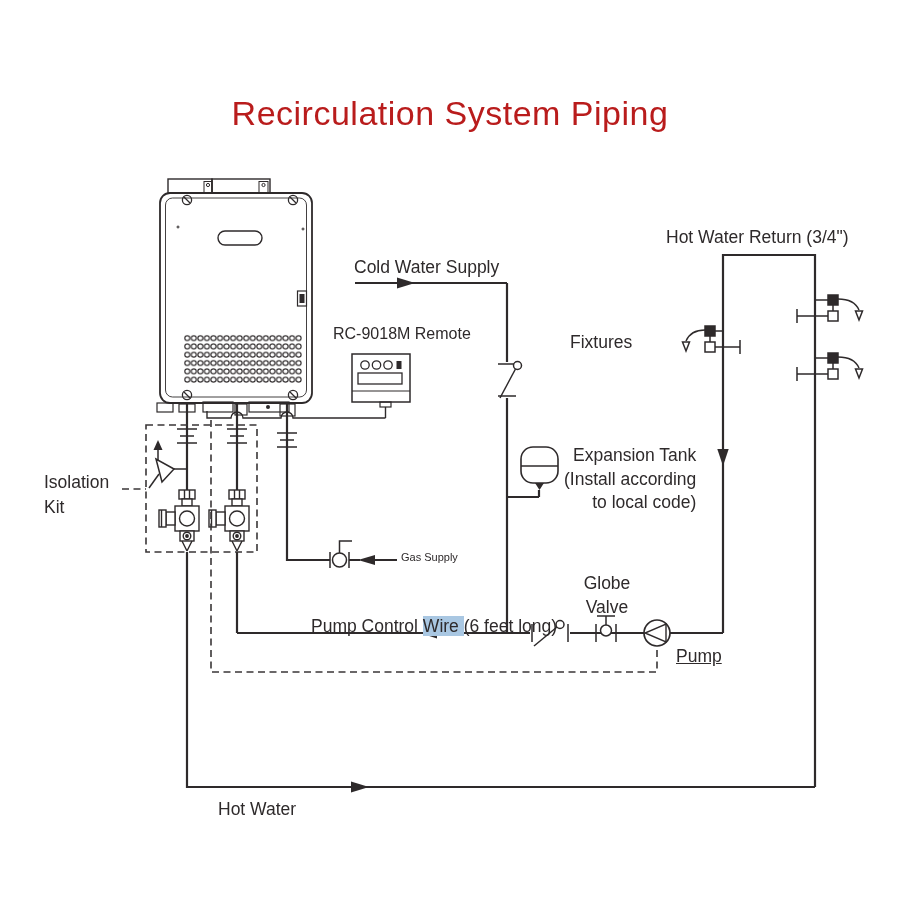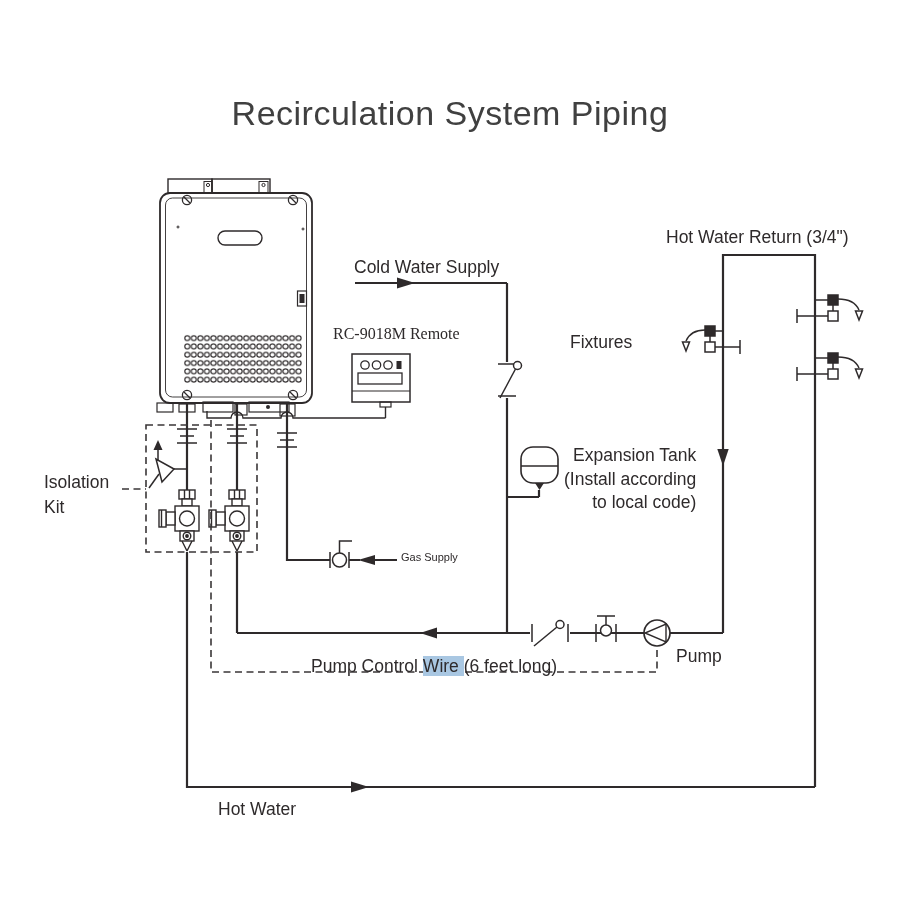--- a/index.html
+++ b/index.html
@@ -5,31 +5,31 @@
   html,body{margin:0;padding:0;background:#fff;}
   #stage{
     position:relative;width:900px;height:900px;background:#ffffff;
     font-family:"Liberation Sans","DejaVu Sans",sans-serif;color:#2e2a2b;
     overflow:hidden;
   }
   #diagram-svg{position:absolute;left:0;top:0;}
   .lbl{position:absolute;white-space:nowrap;color:#2e2a2b;}
   .title{
     left:0;top:94px;width:900px;text-align:center;
-    font-size:34px;letter-spacing:.5px;color:#404040;
+    font-size:34px;letter-spacing:.5px;color:#b91c1c;
   }
   .lbl-cold{left:354px;top:257px;font-size:17.5px;}
-  .lbl-remote{left:333px;top:325px;font-size:16px;font-family:Liberation Serif, serif;}
+  .lbl-remote{left:333px;top:325px;font-size:16px;}
   .lbl-hwr{left:666px;top:227px;font-size:17.5px;}
   .lbl-fixtures{left:570px;top:332px;font-size:17.5px;}
   .lbl-exptank{left:564px;top:444px;font-size:17.5px;line-height:23.5px;white-space:pre-line;text-align:right;}
   .lbl-gas{left:401px;top:551px;font-size:11px;}
   .lbl-globe{left:568px;top:571px;width:78px;text-align:center;font-size:17.5px;line-height:24px;}
-  .lbl-pump{left:676px;top:646px;font-size:17.5px;}
-  .lbl-pcw{left:311px;top:656px;font-size:17.5px;}
+  .lbl-pump{left:676px;top:646px;font-size:17.5px;text-decoration:underline;}
+  .lbl-pcw{left:311px;top:616px;font-size:17.5px;}
   .lbl-pcw .hl{background:#a9c7e2;}
   .lbl-iso{left:44px;top:470px;font-size:17.5px;line-height:24.5px;}
   .lbl-hotwater{left:218px;top:799px;font-size:17.5px;text-align:right;}
 </style>
 </head>
 <body>
 
 <div id="stage">
 
   <svg id="diagram-svg" width="900" height="900" viewBox="0 0 900 900">
@@ -241,20 +241,24 @@
 
   <div class="lbl title">Recirculation System Piping</div>
   <div class="lbl lbl-cold">Cold Water Supply</div>
   <div class="lbl lbl-remote">RC-9018M Remote</div>
   <div class="lbl lbl-hwr">Hot Water Return (3/4")</div>
   <div class="lbl lbl-fixtures">Fixtures</div>
   <div class="lbl lbl-exptank">Expansion Tank
 (Install according
 to local code)</div>
   <div class="lbl lbl-gas">Gas Supply</div>
+  <div class="lbl lbl-globe">
+    <div>Globe</div>
+    <div>Valve</div>
+  </div>
   <div class="lbl lbl-pump">Pump</div>
   <div class="lbl lbl-pcw"><span>Pump Control </span><span class="hl">Wire </span><span>(6 feet long)</span></div>
   <div class="lbl lbl-iso">
     <div>Isolation</div>
     <div>Kit</div>
   </div>
   <div class="lbl lbl-hotwater">Hot Water</div>
 
 </div>
 

